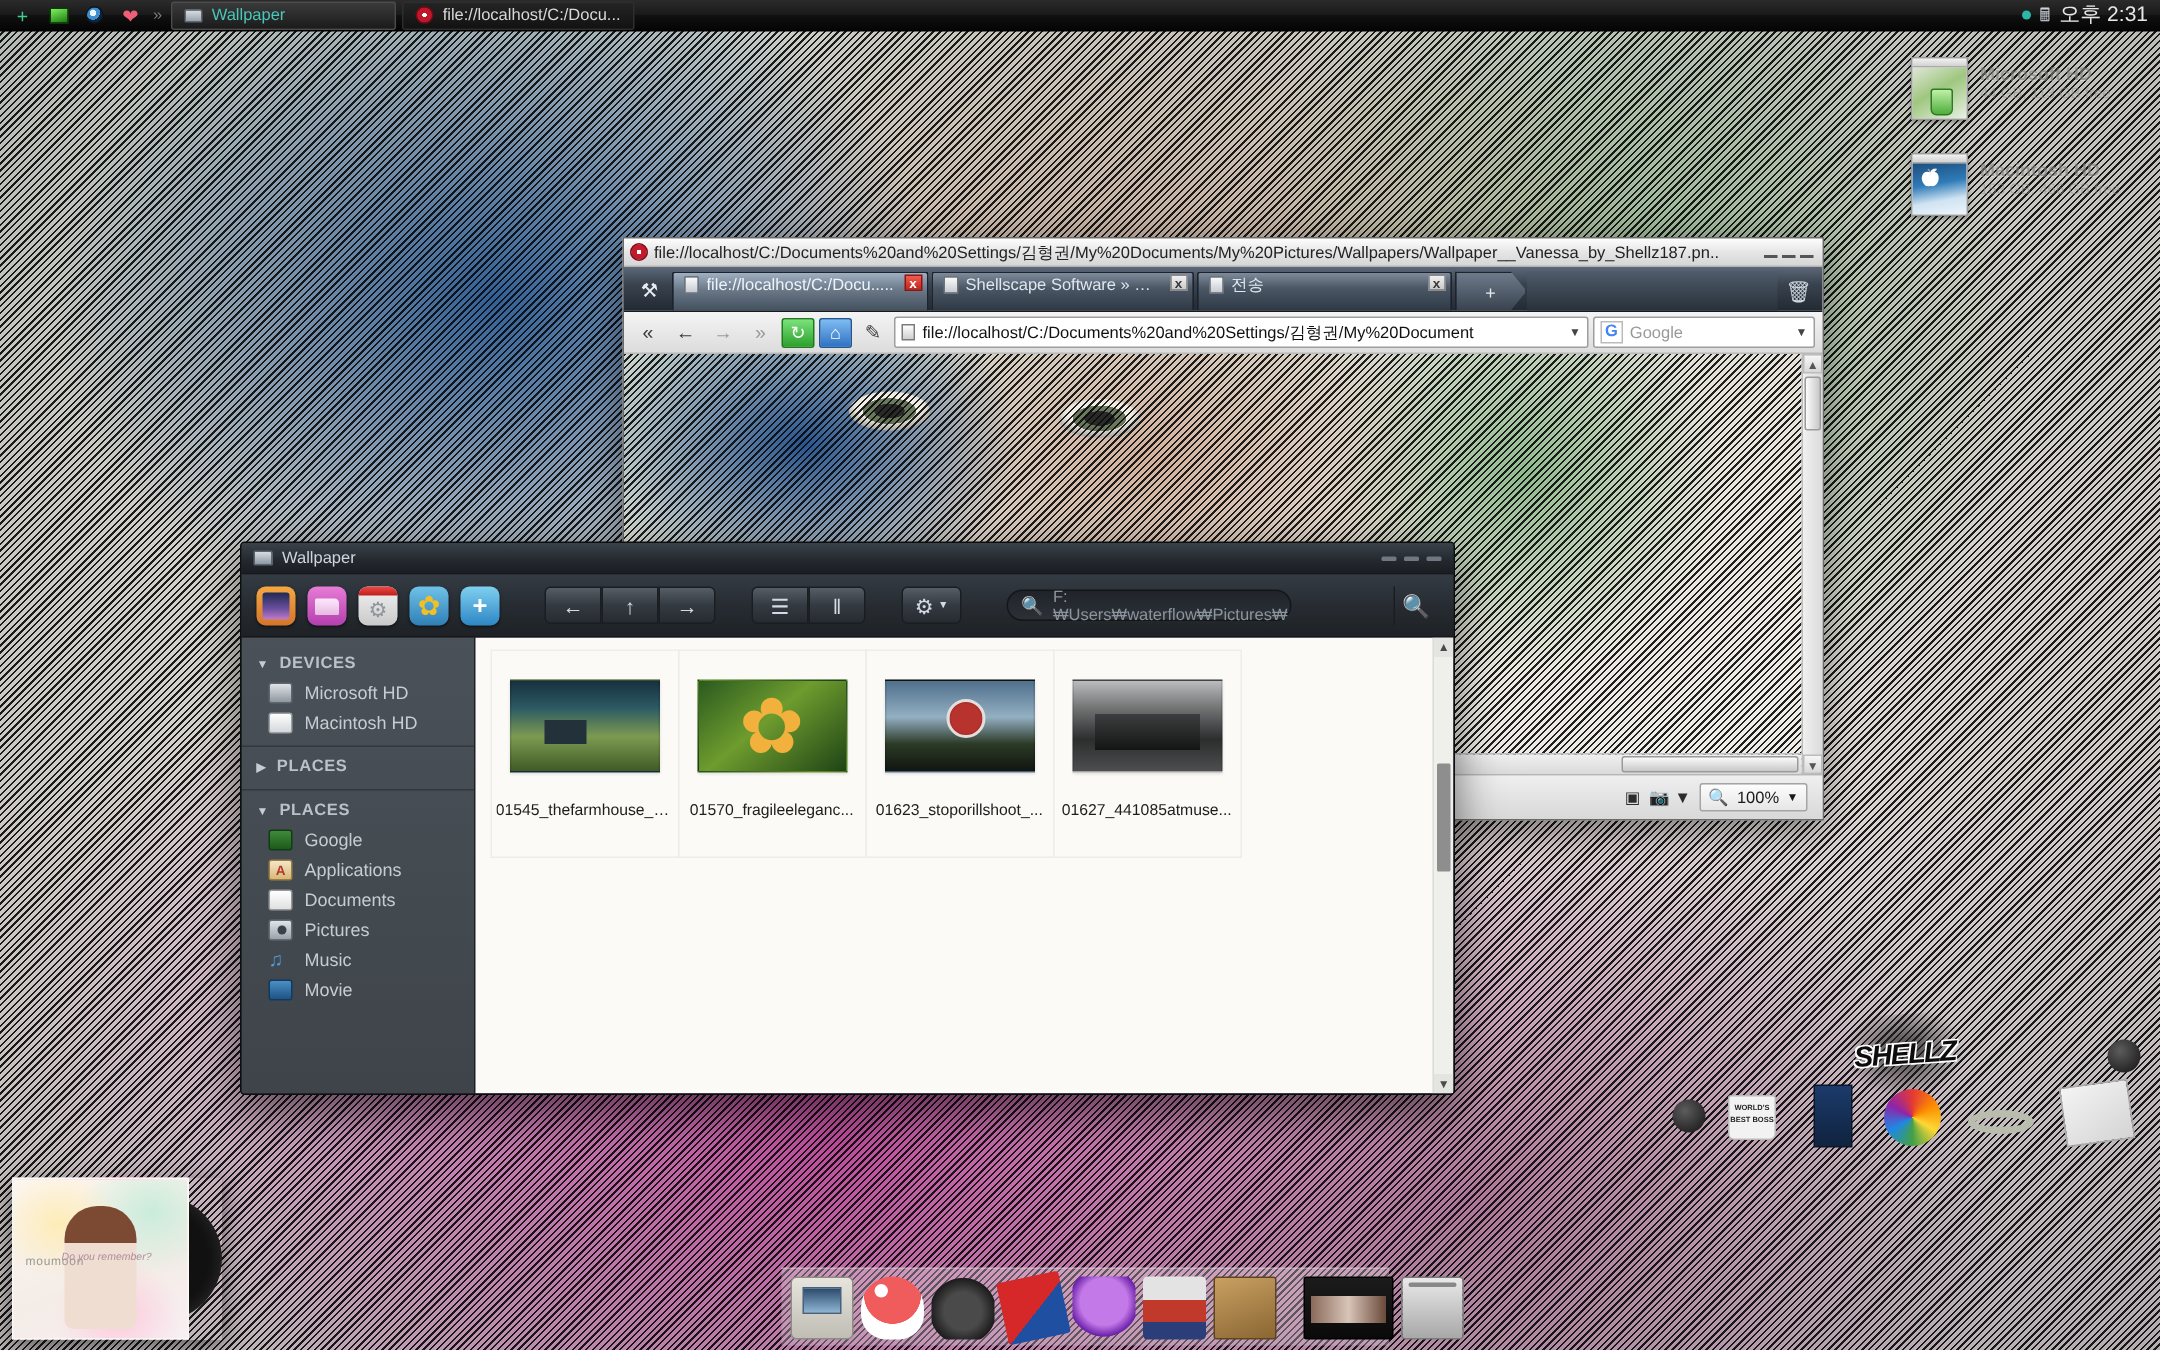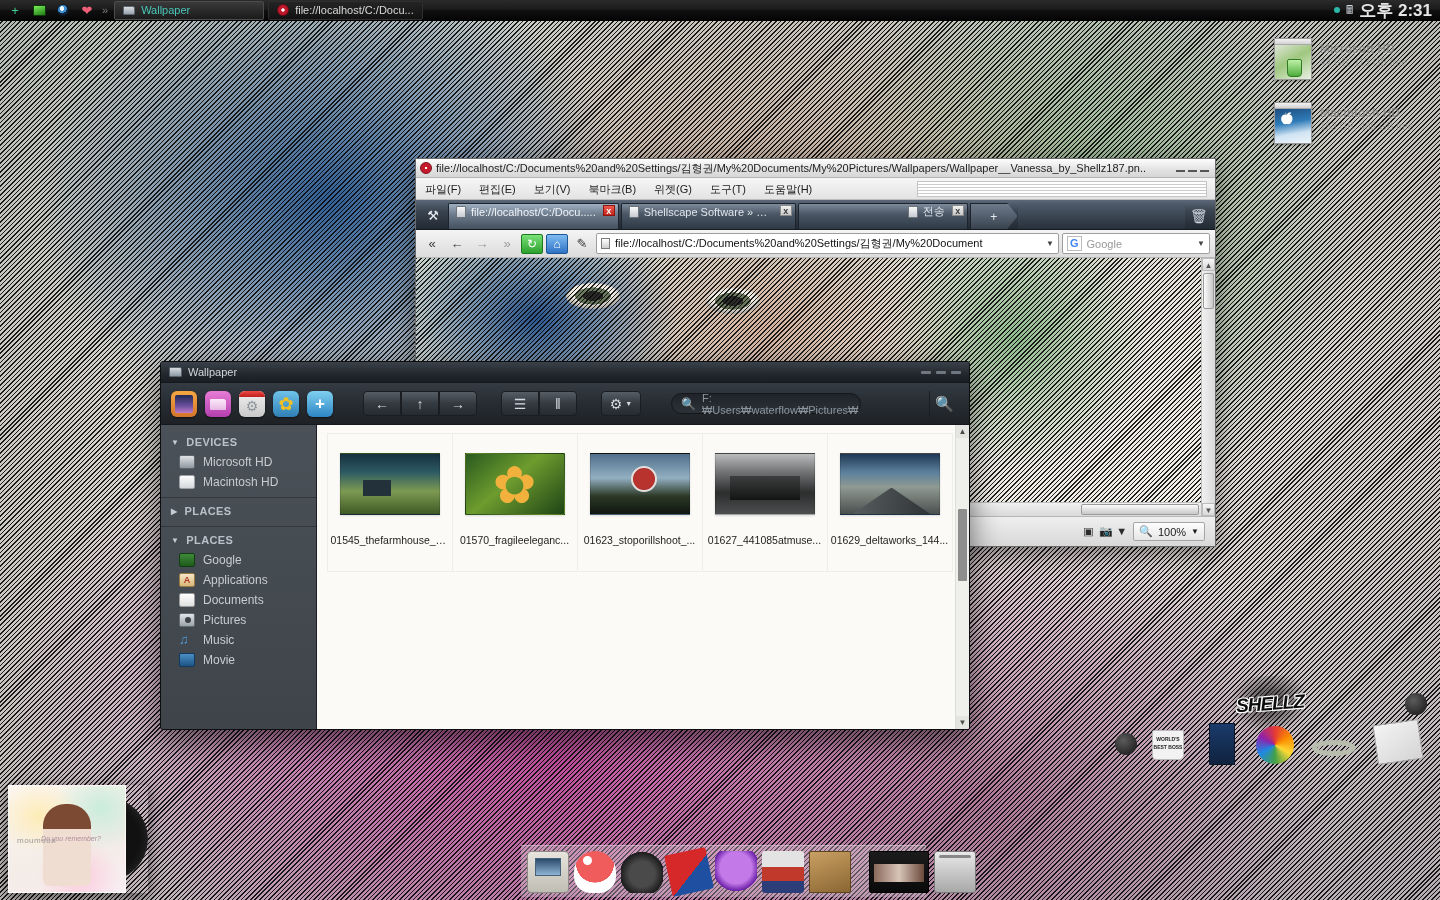--- a/index.html
+++ b/index.html
@@ -70,21 +70,21 @@
     border: 1px solid #5f6870;
   }
   .tb-opera {
     width: 12px; height: 12px; border-radius: 50%;
     background: radial-gradient(circle at 50% 50%, #fff 0 22%, #c0182a 23% 100%);
     border: 1px solid #6b0c16;
   }
   .tb-right { margin-left: auto; display: flex; align-items: center; gap: 6px; padding-right: 8px; }
   .tb-dot { width: 6px; height: 6px; border-radius: 50%; background: #2ab6a8; }
   .tb-net { font-size: 12px; color: #cfd6de; line-height: 1; }
-  .tb-clock { font-size: 17px; color: #e6e6e6; font-weight: bold; }
+  .tb-clock { font-size: 14px; color: #e6e6e6; }
 
   
   .desk-icon { position: absolute; display: flex; align-items: flex-start; gap: 8px; z-index: 5; }
   .di-thumb {
     width: 38px; height: 42px; border: 1px solid rgba(120,120,120,.7);
     background: #e8e8e8; box-shadow: 0 1px 3px rgba(0,0,0,.35);
     position: relative; overflow: hidden;
   }
   .di-bar { position: absolute; left:0; top:0; right:0; height: 6px;
     background: linear-gradient(180deg,#f2f2f2,#d2d2d2); border-bottom: 1px solid #aaa; }
@@ -142,21 +142,21 @@
   }
   .br-tool-btn {
     width: 30px; height: 28px; display:flex; align-items:center; justify-content:center;
     color: #e9edf2; font-size: 13px;
   }
   .br-tab {
     position: relative; height: 26px; min-width: 130px; max-width: 175px;
     display: flex; align-items: center; gap: 5px; padding: 0 22px 10px 7px; margin-right: 2px;
     background: linear-gradient(180deg,#7e8b9b,#4b5765 40%,#2f3946);
     border: 1px solid #1c232c; border-bottom: none; border-radius: 2px 2px 0 0;
-    font-size: 11px; color: #dfe6ee; white-space: nowrap; overflow: hidden; justify-content: flex-end;
+    font-size: 11px; color: #dfe6ee; white-space: nowrap; overflow: hidden;
   }
   .br-tab.active { background: linear-gradient(180deg,#9fb0c2,#6a7888 45%,#44515f); color: #eef3f8; }
   .br-tab-ico {
     width: 10px; height: 12px; flex: none; border-radius: 1px;
     background: linear-gradient(180deg,#fafafa,#c6cbd1); border: 1px solid #6d747c;
   }
   .br-tab-lbl { overflow: hidden; text-overflow: ellipsis; }
   .br-tab-x {
     position: absolute; right: 3px; top: 1px; width: 12px; height: 11px;
     font-size: 9px; line-height: 11px; text-align: center; font-weight: bold;
@@ -543,30 +543,20 @@
     <div class="br-title">
       <span class="br-opera-ico"></span>
       <span class="br-title-txt">file://localhost/C:/Documents%20and%20Settings/김형권/My%20Documents/My%20Pictures/Wallpapers/Wallpaper__Vanessa_by_Shellz187.pn..</span>
       <span class="br-wbtns">
         <span class="br-wb"></span>
         <span class="br-wb"></span>
         <span class="br-wb"></span>
       </span>
     </div>
 
-    <div class="br-menu">
-      <span class="br-menu-item">파일(F)</span>
-      <span class="br-menu-item">편집(E)</span>
-      <span class="br-menu-item">보기(V)</span>
-      <span class="br-menu-item">북마크(B)</span>
-      <span class="br-menu-item">위젯(G)</span>
-      <span class="br-menu-item">도구(T)</span>
-      <span class="br-menu-item">도움말(H)</span>
-      <span class="br-menu-lines"></span>
-    </div>
 
     <div class="br-tabbar">
       <div class="br-tool-btn">⚒</div>
       <div class="br-tab active">
         <span class="br-tab-ico"></span>
         <span class="br-tab-lbl">file://localhost/C:/Docu.....</span>
         <span class="br-tab-x red">x</span>
       </div>
       <div class="br-tab">
         <span class="br-tab-ico"></span>
@@ -744,26 +734,20 @@
                 <div class="thumb t-stop"></div>
               </div>
             <div class="cap">01623_stoporillshoot_...</div>
           </div>
           <div class="cell">
             <div class="thumb-wrap">
                 <div class="thumb t-train"></div>
               </div>
             <div class="cap">01627_441085atmuse...</div>
           </div>
-          <div class="cell">
-            <div class="thumb-wrap">
-                <div class="thumb t-delta"></div>
-              </div>
-            <div class="cap">01629_deltaworks_144...</div>
-          </div>
         </div>
 
         <div class="fm-vscroll">
           <div class="fm-sbar" style="top:0">▲</div>
           <div class="fm-vthumb"></div>
           <div class="fm-sbar" style="bottom:0">▼</div>
         </div>
       </div>
     </div>
   </div>

